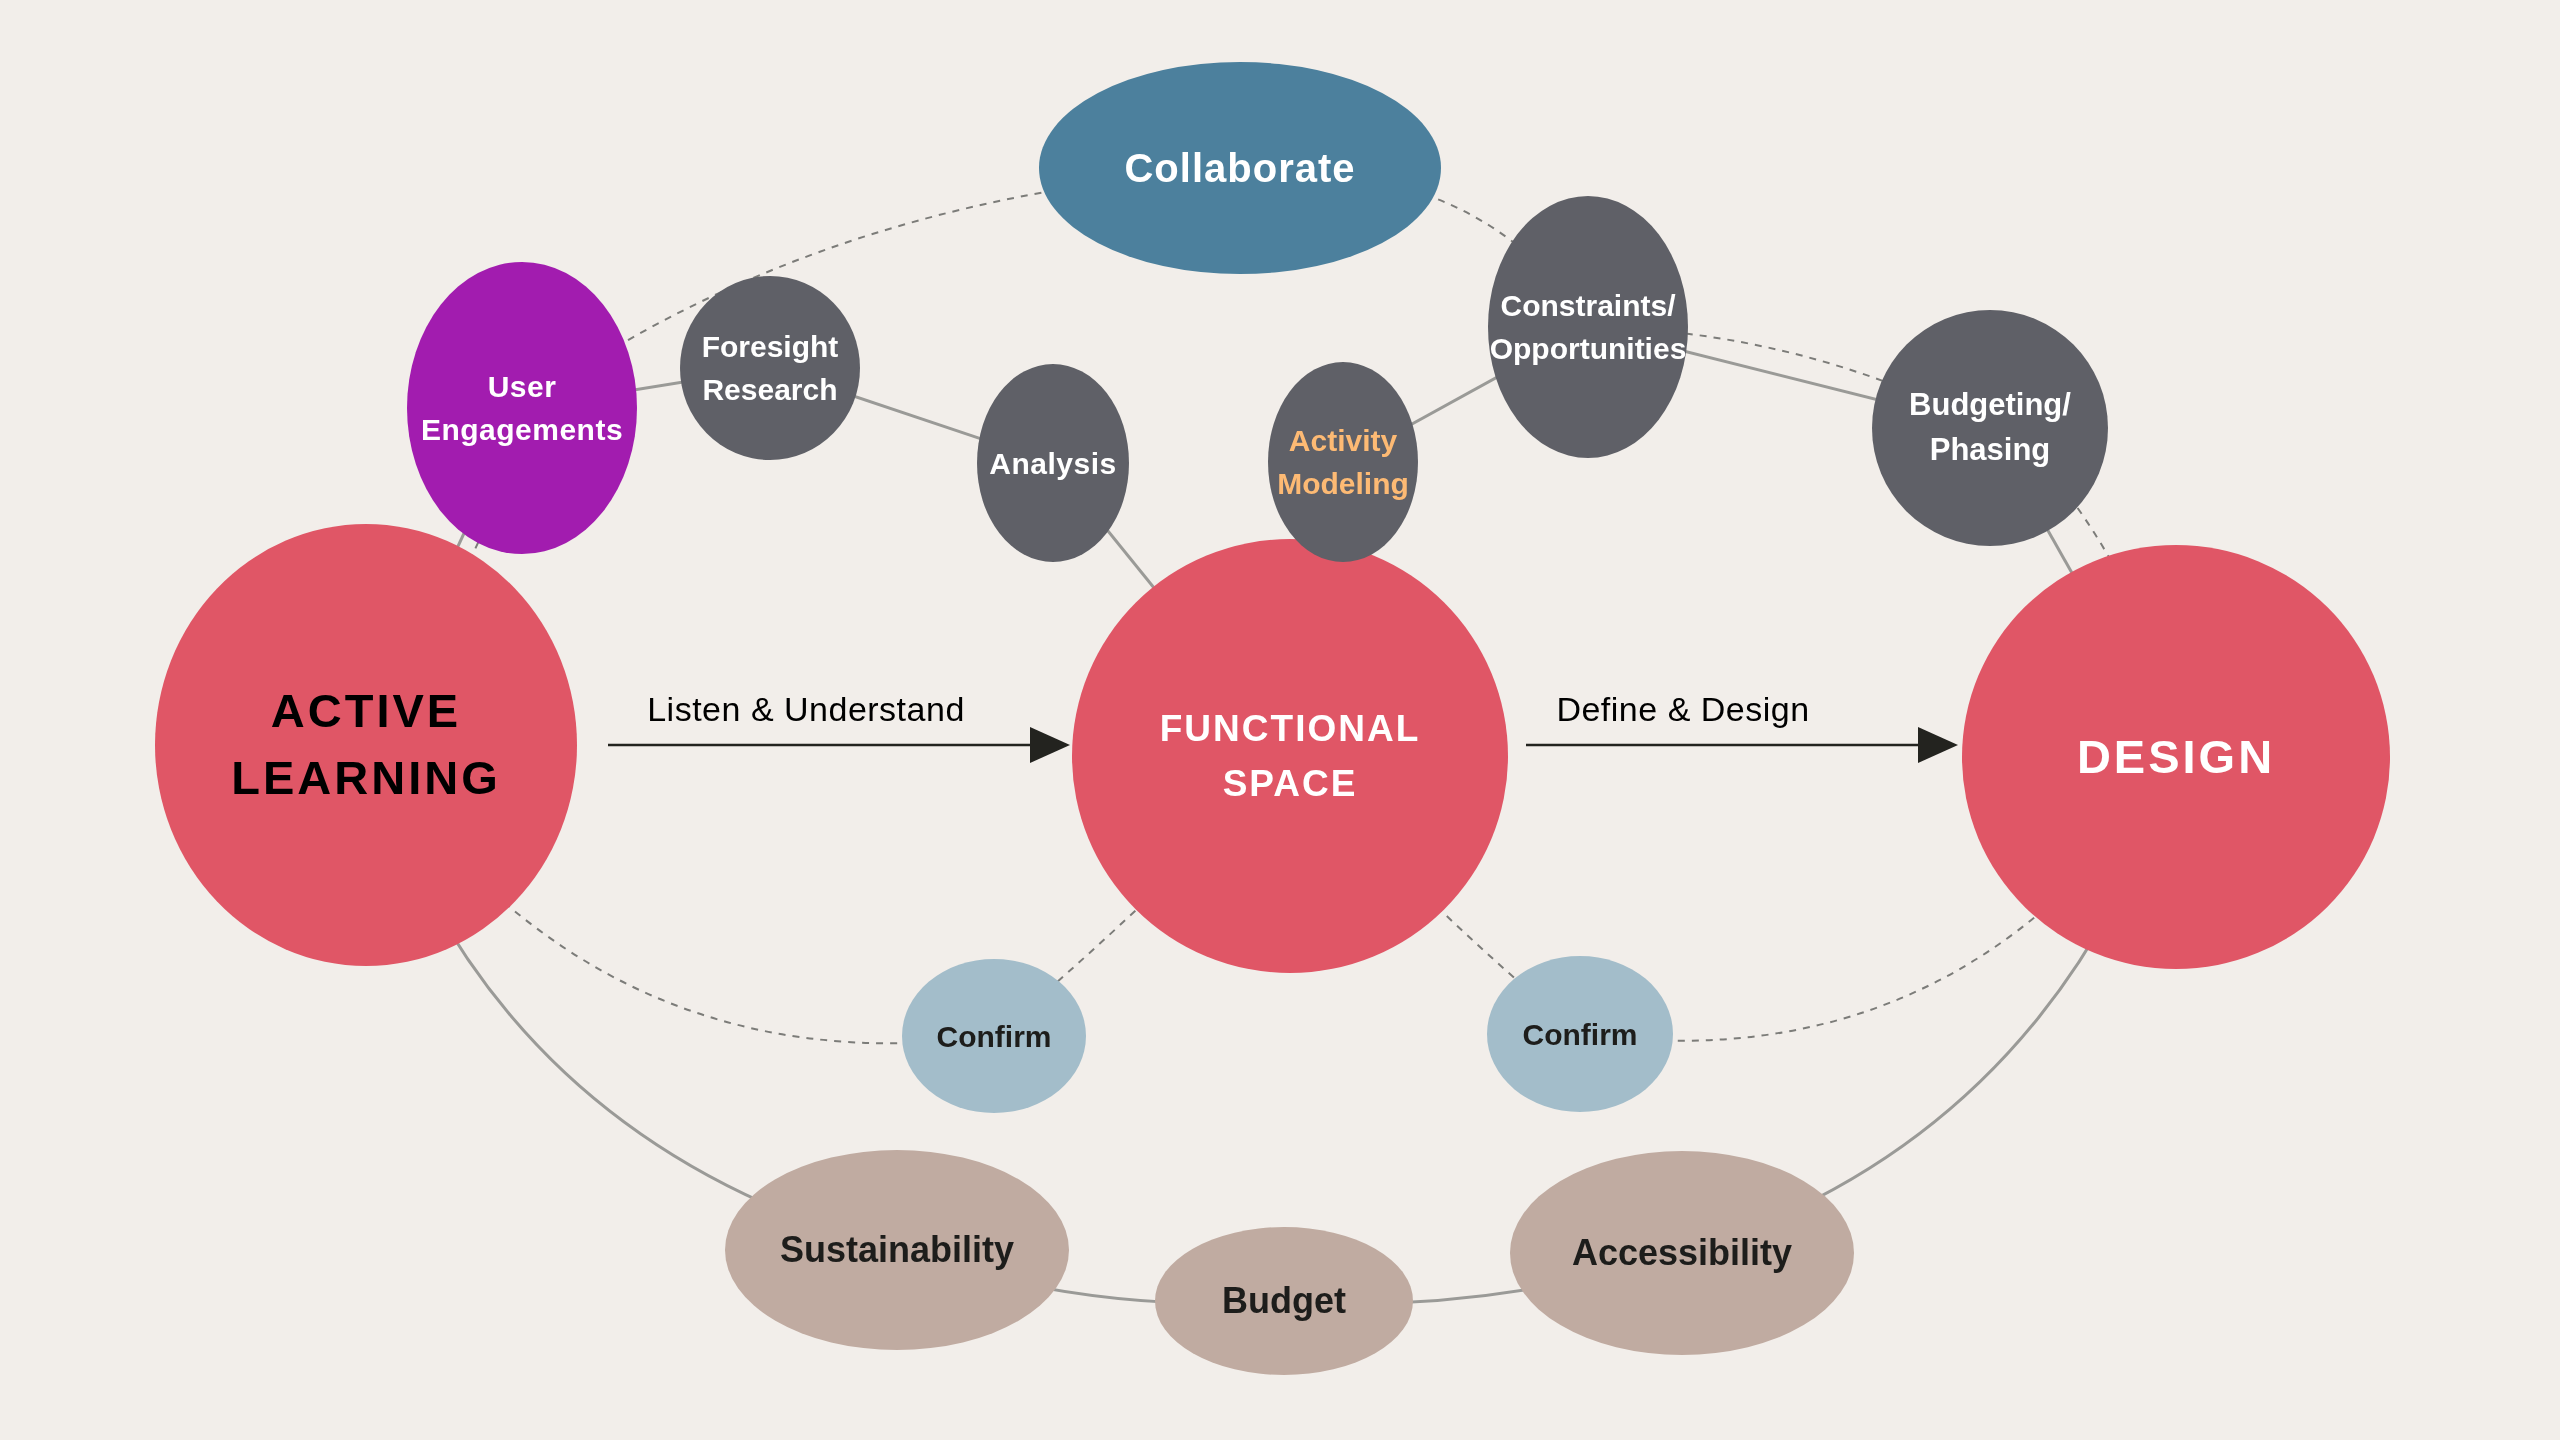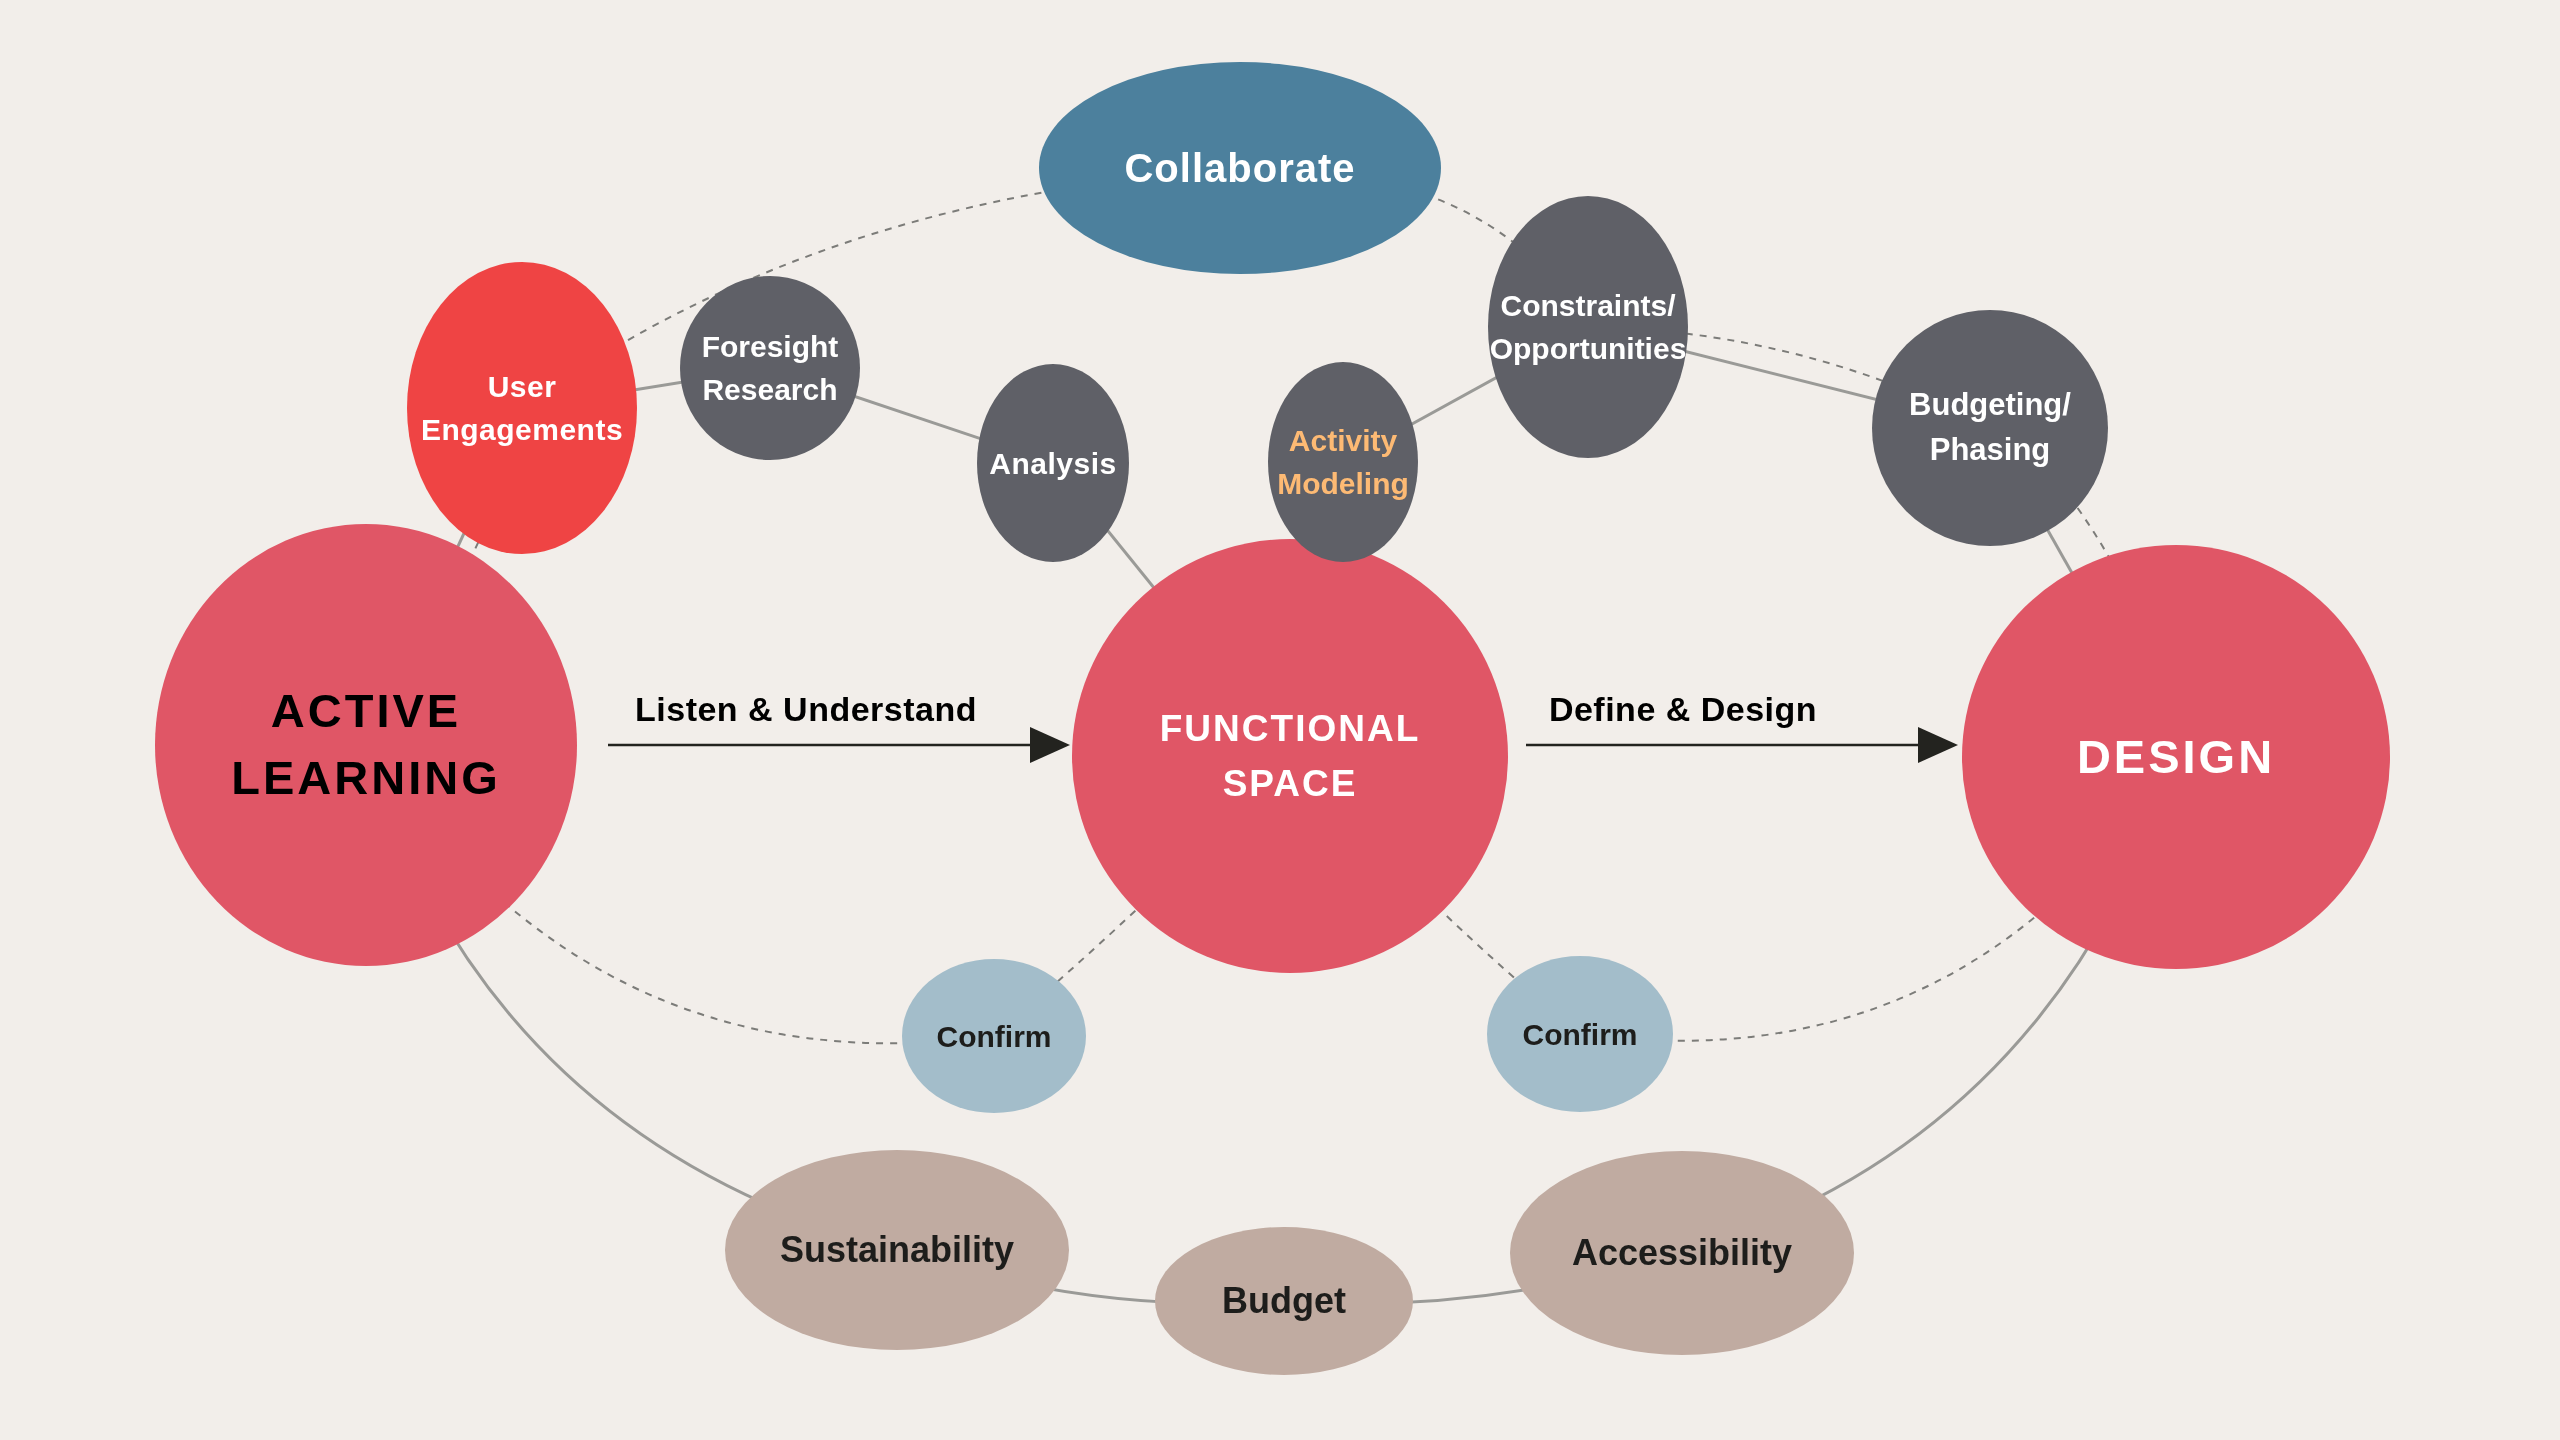--- a/index.html
+++ b/index.html
@@ -20,21 +20,21 @@
     align-items:center;
     justify-content:center;
     text-align:center;
     font-weight:bold;
     line-height:1.42;
     z-index:2;
   }
   .arrow-label{
     position:absolute;
     transform:translate(-50%,-50%);
-    font-weight:bold;
+    font-weight:normal;
     font-size:34px;
     letter-spacing:0.5px;
     white-space:nowrap;
     z-index:3;
   }
 </style>
 </head>
 <body style="background: rgb(242, 238, 234);">
 
 <div id="stage" style="background: rgb(242, 238, 234);">
@@ -84,21 +84,21 @@
       <div class="node" style="left: 1072px; top: 539px; width: 436px; height: 434px; background: rgb(224, 86, 102); color: rgb(255, 255, 255); font-size: 37px; letter-spacing: 2px; line-height: 1.5;">
         <div>FUNCTIONAL</div>
         <div>SPACE</div>
       </div>
       <div class="node" style="left: 1962px; top: 545px; width: 428px; height: 424px; background: rgb(224, 86, 102); color: rgb(255, 255, 255); font-size: 47px; letter-spacing: 3px; line-height: 1.42;">
         <div>DESIGN</div>
       </div>
       <div class="node" style="left: 1039px; top: 62px; width: 402px; height: 212px; background: rgb(76, 128, 157); color: rgb(255, 255, 255); font-size: 40px; letter-spacing: 1px; line-height: 1.2;">
         <div>Collaborate</div>
       </div>
-      <div class="node" style="left: 407px; top: 262px; width: 230px; height: 292px; background: #ef4444; color: rgb(255, 255, 255); font-size: 30px; letter-spacing: 0.5px; line-height: 1.45;">
+      <div class="node" style="left: 407px; top: 262px; width: 230px; height: 292px; background: #a21caf; color: rgb(255, 255, 255); font-size: 30px; letter-spacing: 0.5px; line-height: 1.45;">
         <div>User</div>
         <div>Engagements</div>
       </div>
       <div class="node" style="left: 680px; top: 276px; width: 180px; height: 184px; background: rgb(95, 96, 103); color: rgb(255, 255, 255); font-size: 30px; letter-spacing: 0px; line-height: 1.45;">
         <div>Foresight</div>
         <div>Research</div>
       </div>
       <div class="node" style="left: 977px; top: 364px; width: 152px; height: 198px; background: rgb(95, 96, 103); color: rgb(255, 255, 255); font-size: 30px; letter-spacing: 0.5px; line-height: 1.3;">
         <div>Analysis</div>
       </div>

